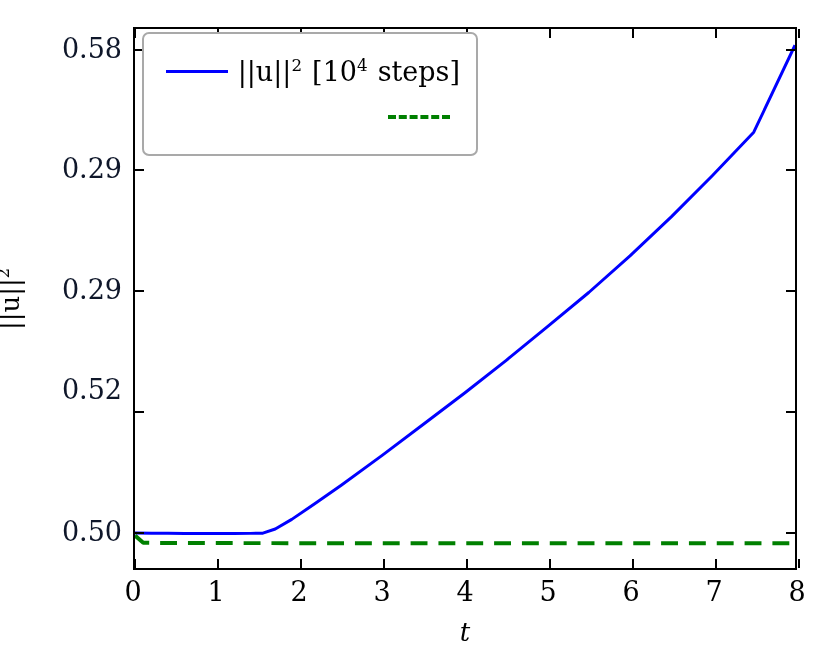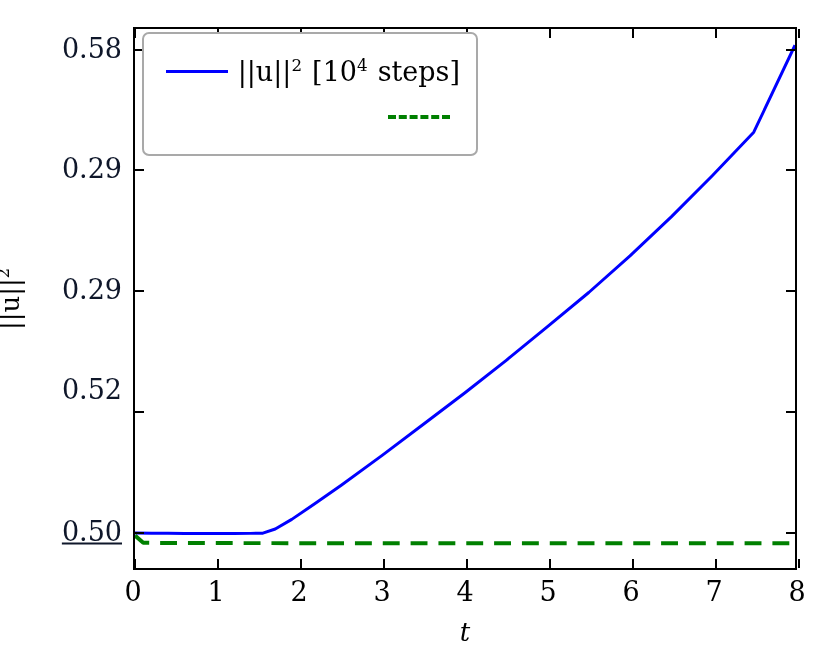--- a/index.html
+++ b/index.html
@@ -146,21 +146,21 @@
     line-height: 1;
   }
   .legend-text .gap { display: inline-block; width: 10px; }
 </style>
 </head>
 <body>
 
 <div id="page">
 
   <div id="ytick-wrap">
-      <div class="yticklabel" style="top: 531.301px; text-decoration: underline;">0.50</div>
+      <div class="yticklabel" style="top: 531.301px;">0.50</div>
       <div class="yticklabel" style="top: 389px;">0.52</div>
       <div class="yticklabel" style="top: 289.43px;">0.29</div>
       <div class="yticklabel" style="top: 168.494px;">0.29</div>
       <div class="yticklabel" style="top: 47.559px;">0.58</div>
     </div>
 
   <div id="ylabel">
     <span class="mathnorm">||u||</span><sup>2</sup>
   </div>
 

